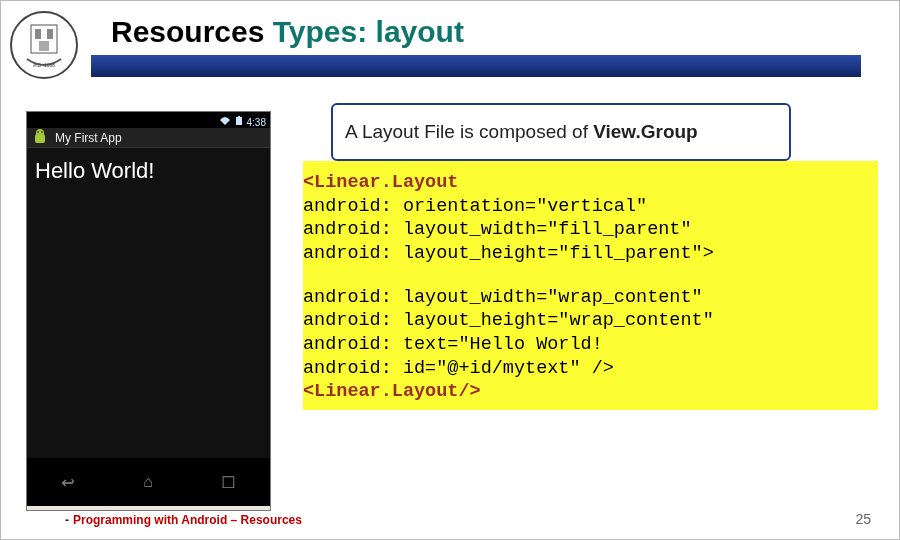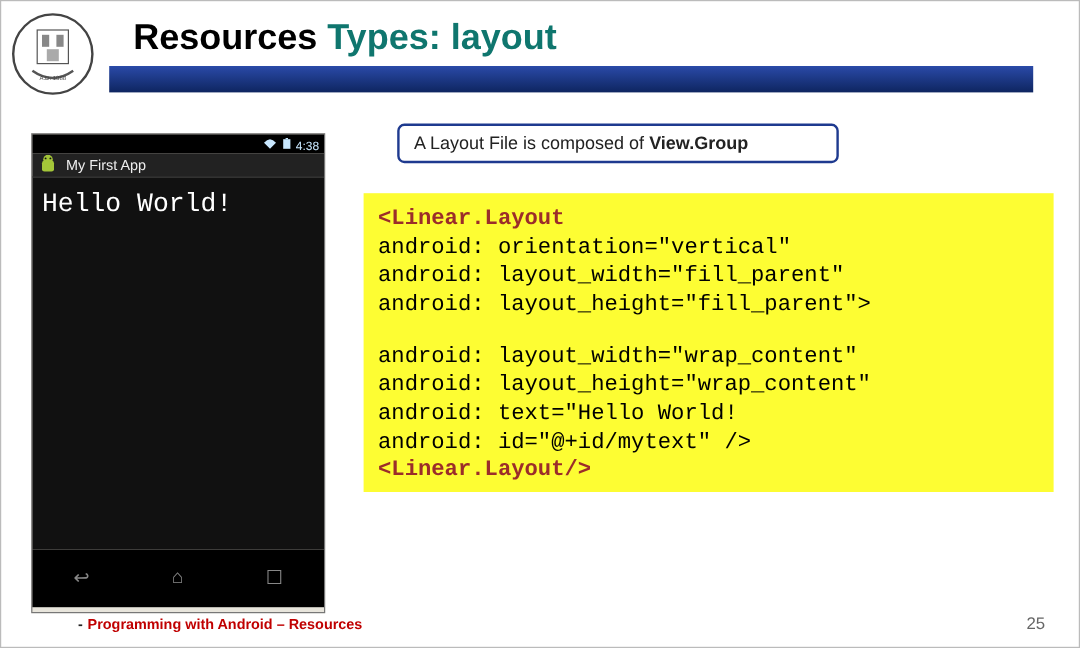--- a/index.html
+++ b/index.html
@@ -68,52 +68,52 @@
     border-bottom:1px solid #333;
   }
   .bug-icon { width:18px; height:18px; }
   .phone-app-title { color:#eee; font-size:12px; }
   .phone-body {
     height: 310px;
     background:#111;
     color:#fff;
     font-size:22px;
     padding:10px 8px;
-    font-family: Liberation Mono, monospace;
+    font-family: Liberation Sans, sans-serif;
   }
   .phone-nav {
     height: 48px;
     background:#000;
     display:flex;
     justify-content:space-around;
     align-items:center;
   }
   .phone-nav span { color:#888; font-size:16px; }
   
   .callout {
     position: absolute;
     left: 330px;
     top: 102px;
-    width: 368px;
+    width: 460px;
     border: 2px solid #1e3a8f;
     border-radius: 6px;
-    padding: 6px 12px;
-    font-size: 15px;
+    padding: 16px 12px;
+    font-size: 19px;
     color:#222;
     background:#fff;
   }
   .callout b { font-weight: bold; }
   
   .code {
     position: absolute;
     left: 302px;
     top: 160px;
     width: 575px;
     background: #fdfd33;
-    padding: 10px 12px 6px 12px;
+    padding: 10px 12px 6px 0;
     font-family: Consolas, "Courier New", monospace;
     font-size: 18.5px;
     line-height: 1.28;
     color:#000;
   }
   .code .kw { color:#9b2d2a; font-weight:bold; }
   .code .gap { height: 20px; }
   
   .footer {
     position:absolute;

